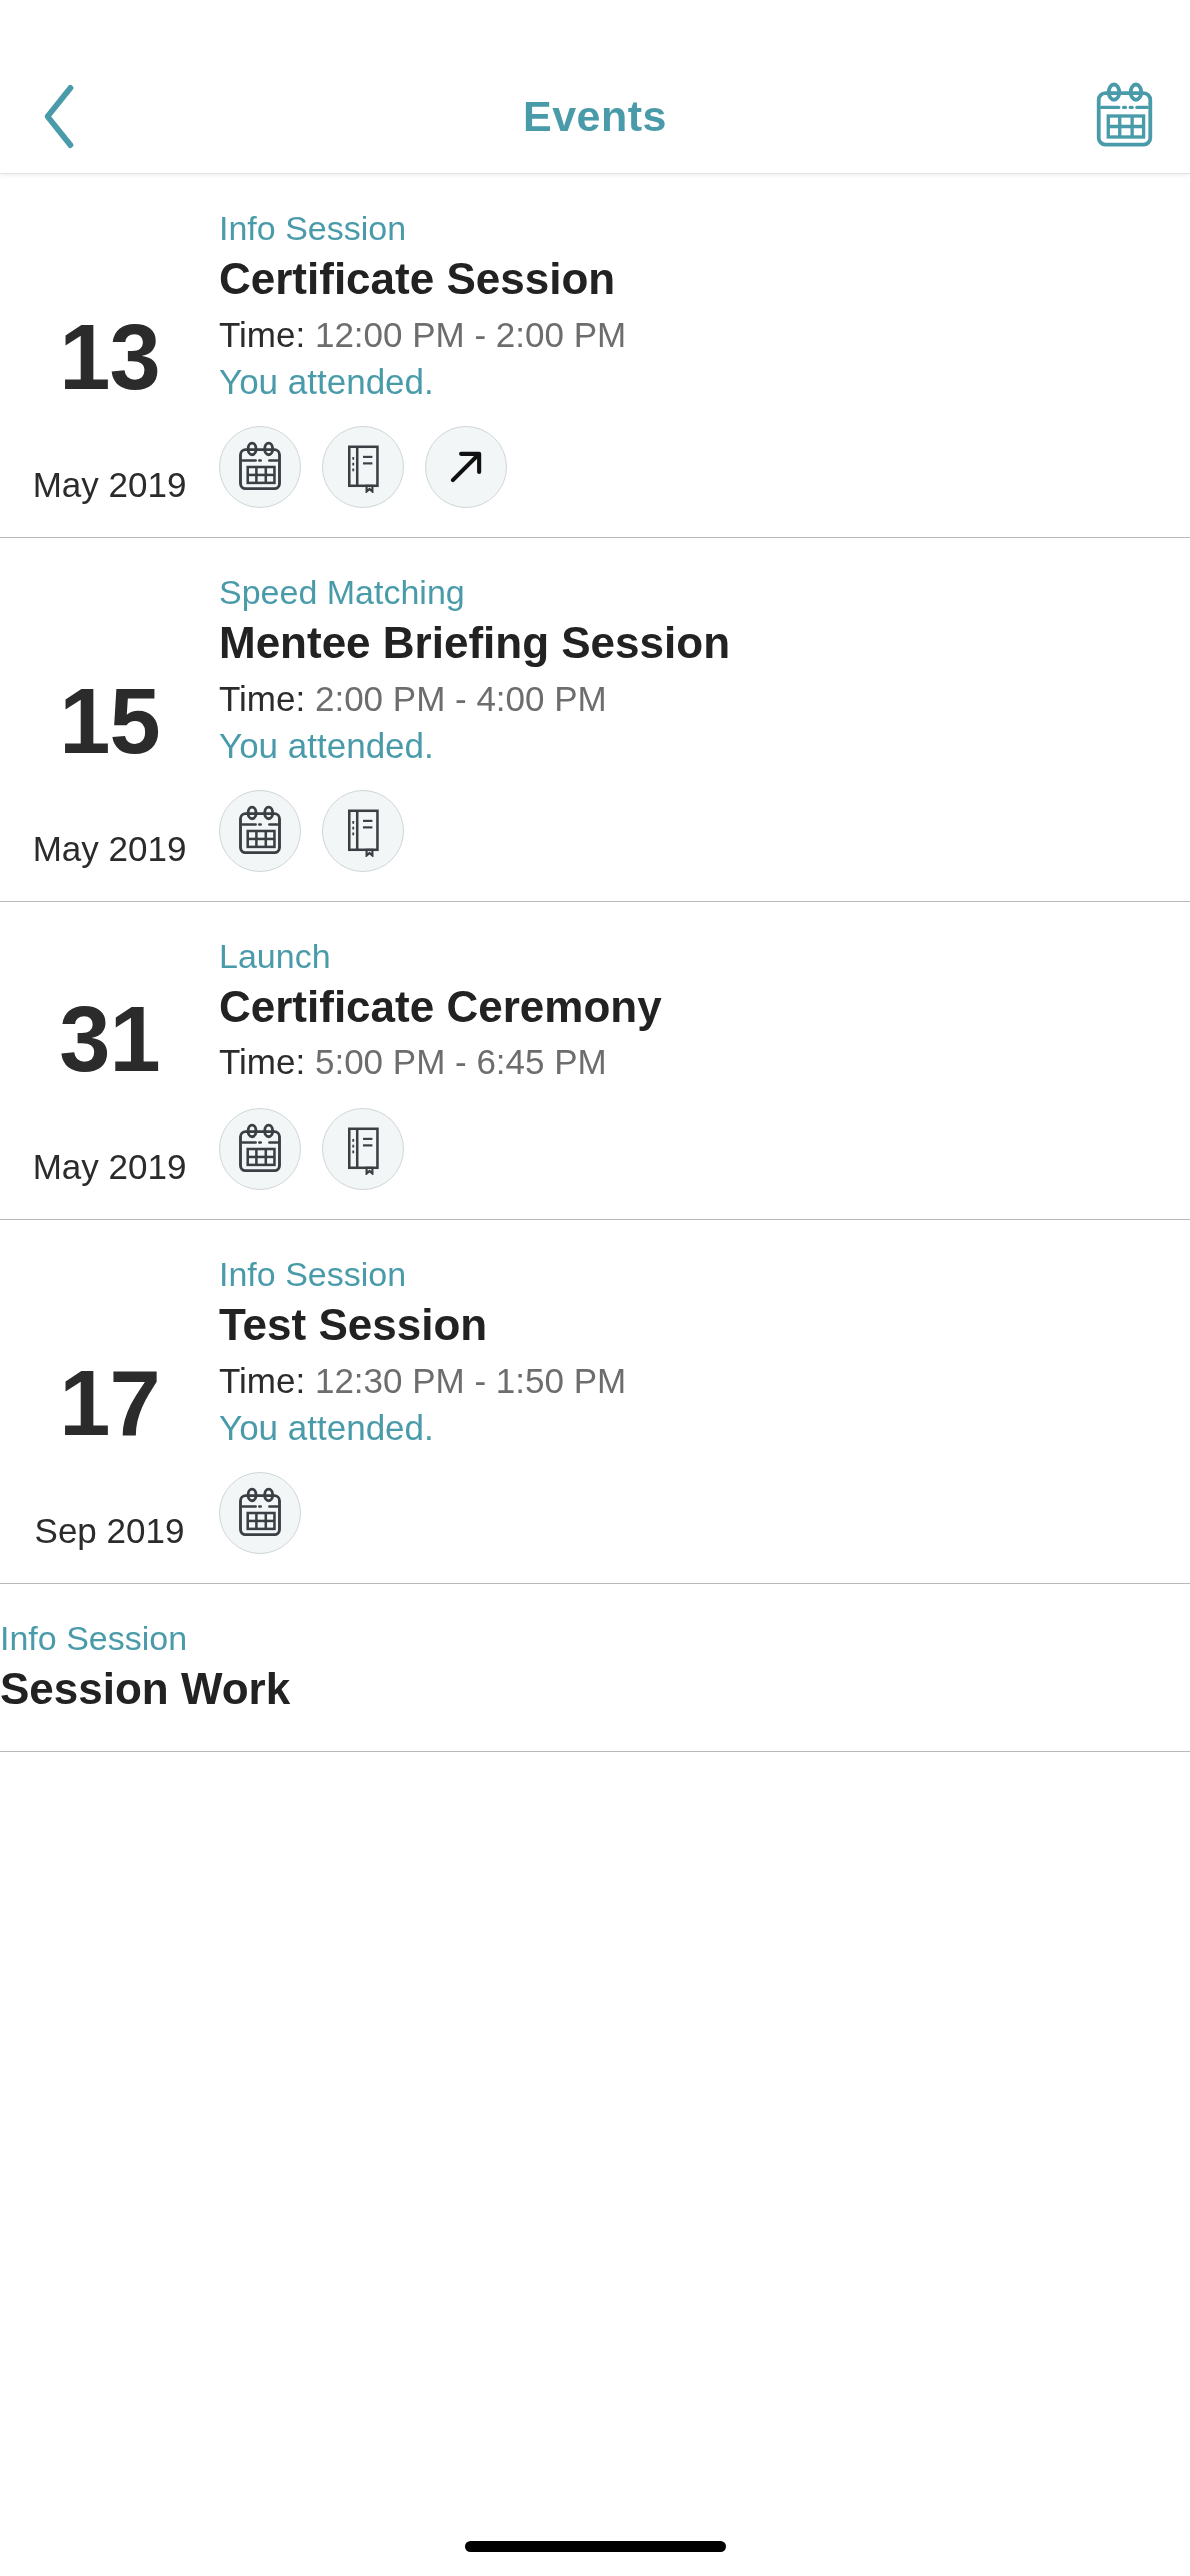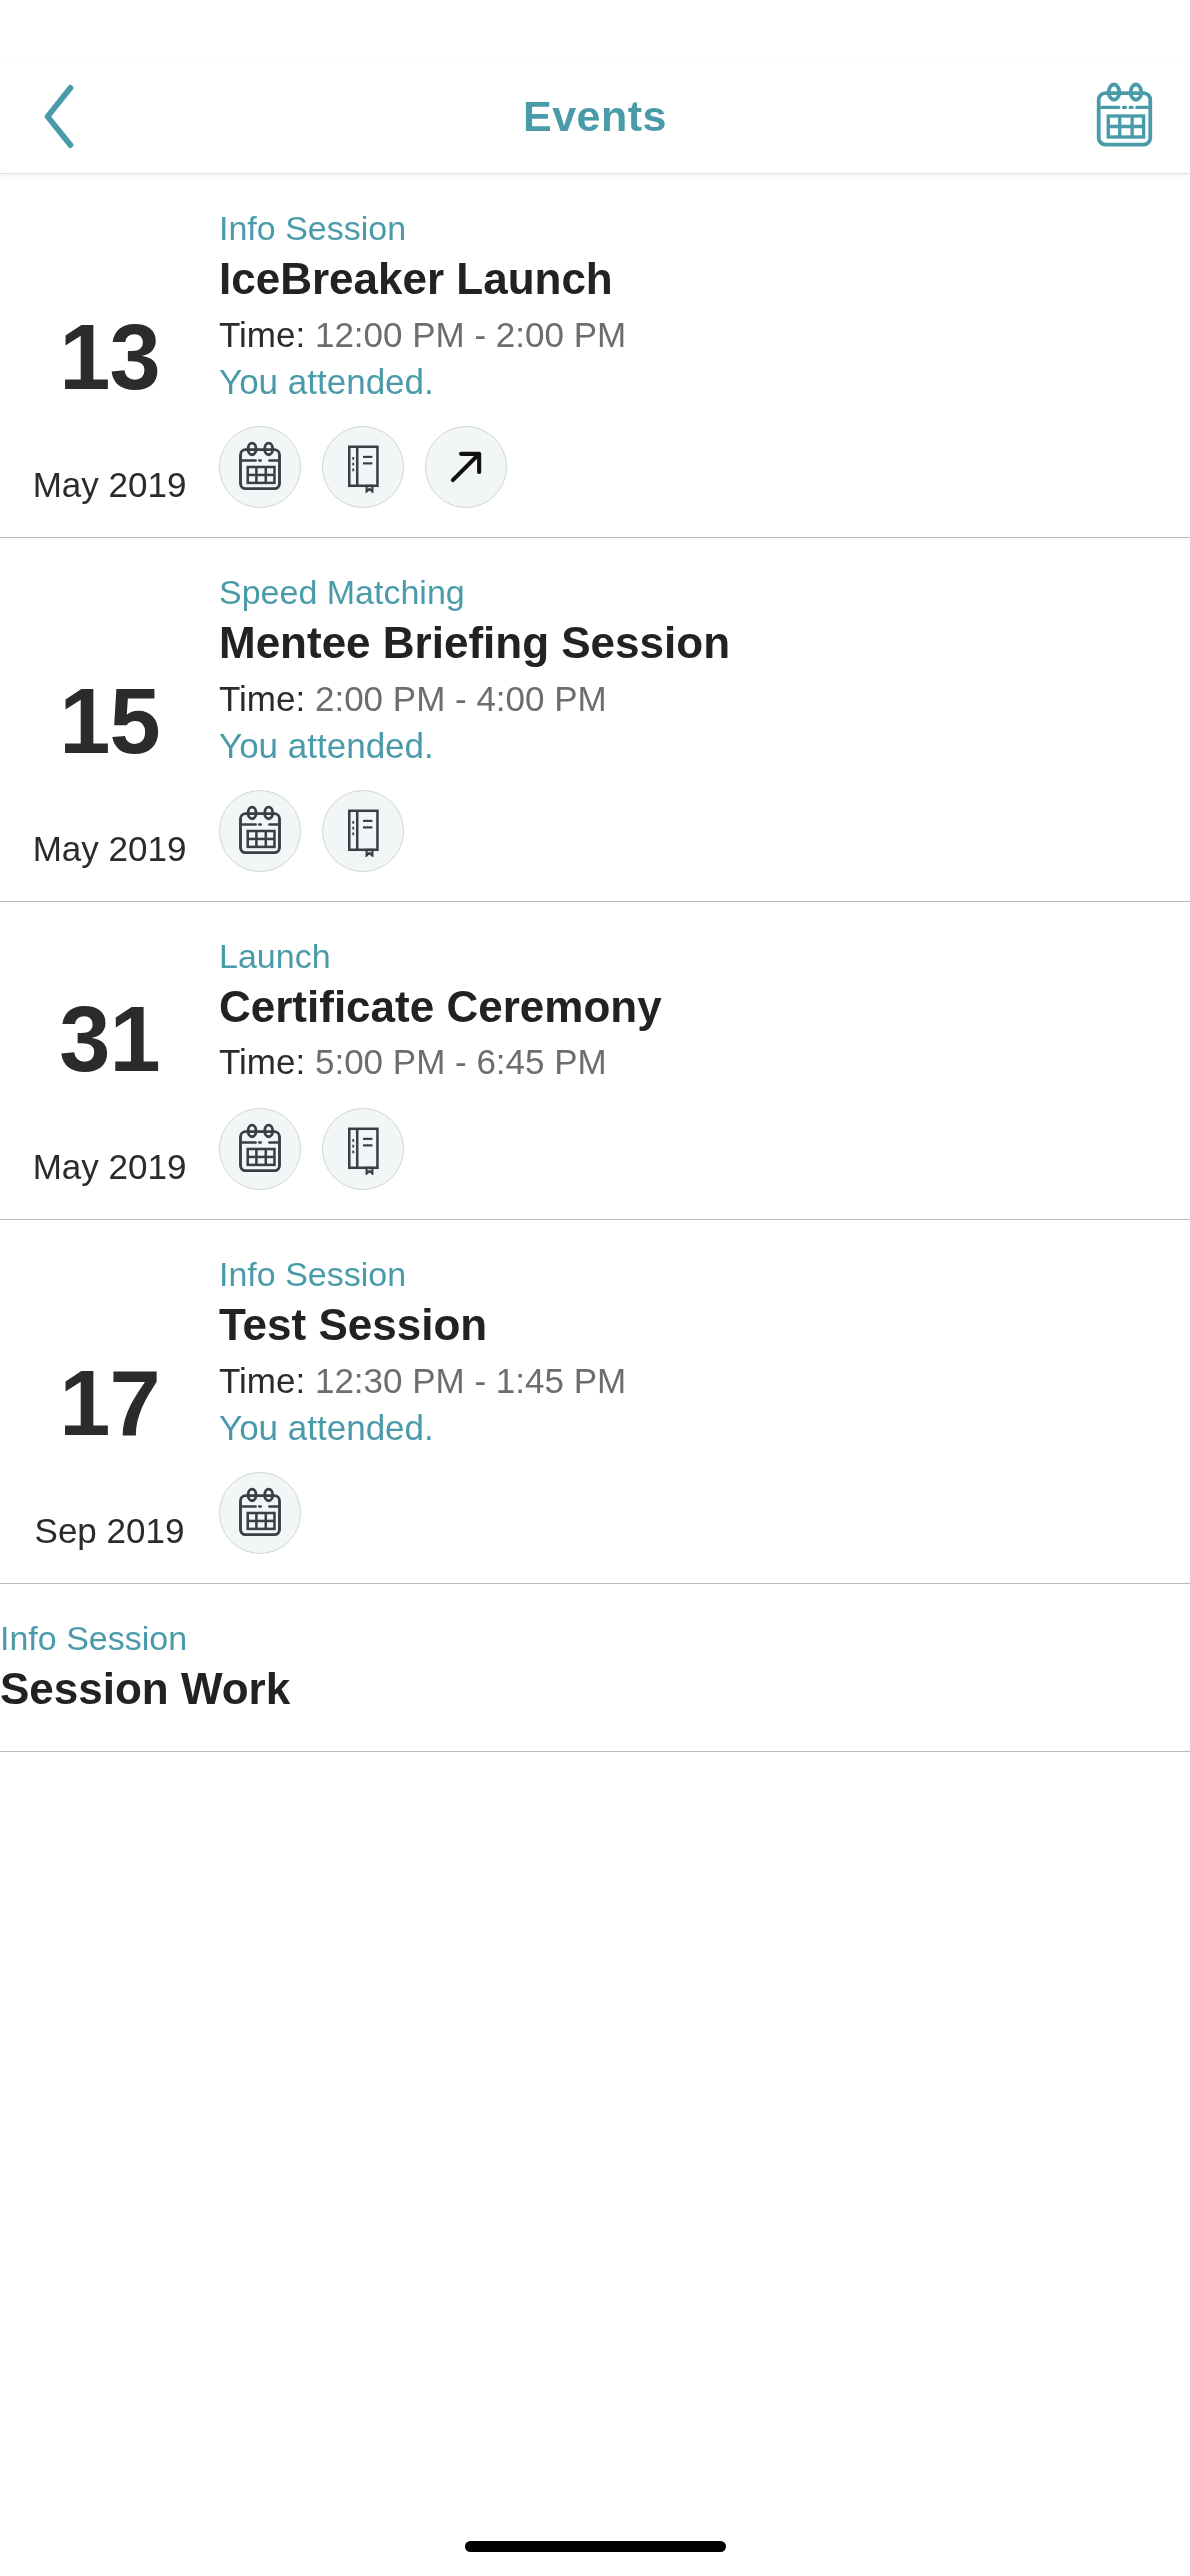--- a/index.html
+++ b/index.html
@@ -189,21 +189,21 @@
 
   <div class="list">
 
     <div class="event-row">
       <div class="date-col">
         <div class="date-day">13</div>
         <div class="date-monthyear">May 2019</div>
       </div>
       <div class="detail-col">
         <div class="ev-category">Info Session</div>
-        <div class="ev-title">IceBreaker Launch</div>
+        <div class="ev-title">Certificate Session</div>
         <div class="ev-time">
           <span class="tlabel">Time:</span>
           <span>12:00 PM - 2:00 PM</span>
         </div>
         <div class="ev-attended">You attended.</div>
         <div class="actions">
           <div class="action-btn">
             <span>
               <svg width="48" height="52" viewBox="0 0 66 72">
                 <rect x="6" y="12" width="54" height="54" rx="7" ry="7" fill="none" stroke="#3a3f44" stroke-width="4"></rect>
@@ -337,21 +337,21 @@
     <div class="event-row">
       <div class="date-col">
         <div class="date-day">17</div>
         <div class="date-monthyear">Sep 2019</div>
       </div>
       <div class="detail-col">
         <div class="ev-category">Info Session</div>
         <div class="ev-title">Test Session</div>
         <div class="ev-time">
           <span class="tlabel">Time:</span>
-          <span>12:30 PM - 1:45 PM</span>
+          <span>12:30 PM - 1:50 PM</span>
         </div>
         <div class="ev-attended">You attended.</div>
         <div class="actions">
           <div class="action-btn">
             <span>
               <svg width="48" height="52" viewBox="0 0 66 72">
                 <rect x="6" y="12" width="54" height="54" rx="7" ry="7" fill="none" stroke="#3a3f44" stroke-width="4"></rect>
                 <ellipse cx="22" cy="11" rx="5.5" ry="8" fill="none" stroke="#3a3f44" stroke-width="4"></ellipse>
                 <ellipse cx="45" cy="11" rx="5.5" ry="8" fill="none" stroke="#3a3f44" stroke-width="4"></ellipse>
                 <line x1="9" y1="27" x2="27" y2="27" stroke="#3a3f44" stroke-width="3.5" stroke-linecap="round"></line>

